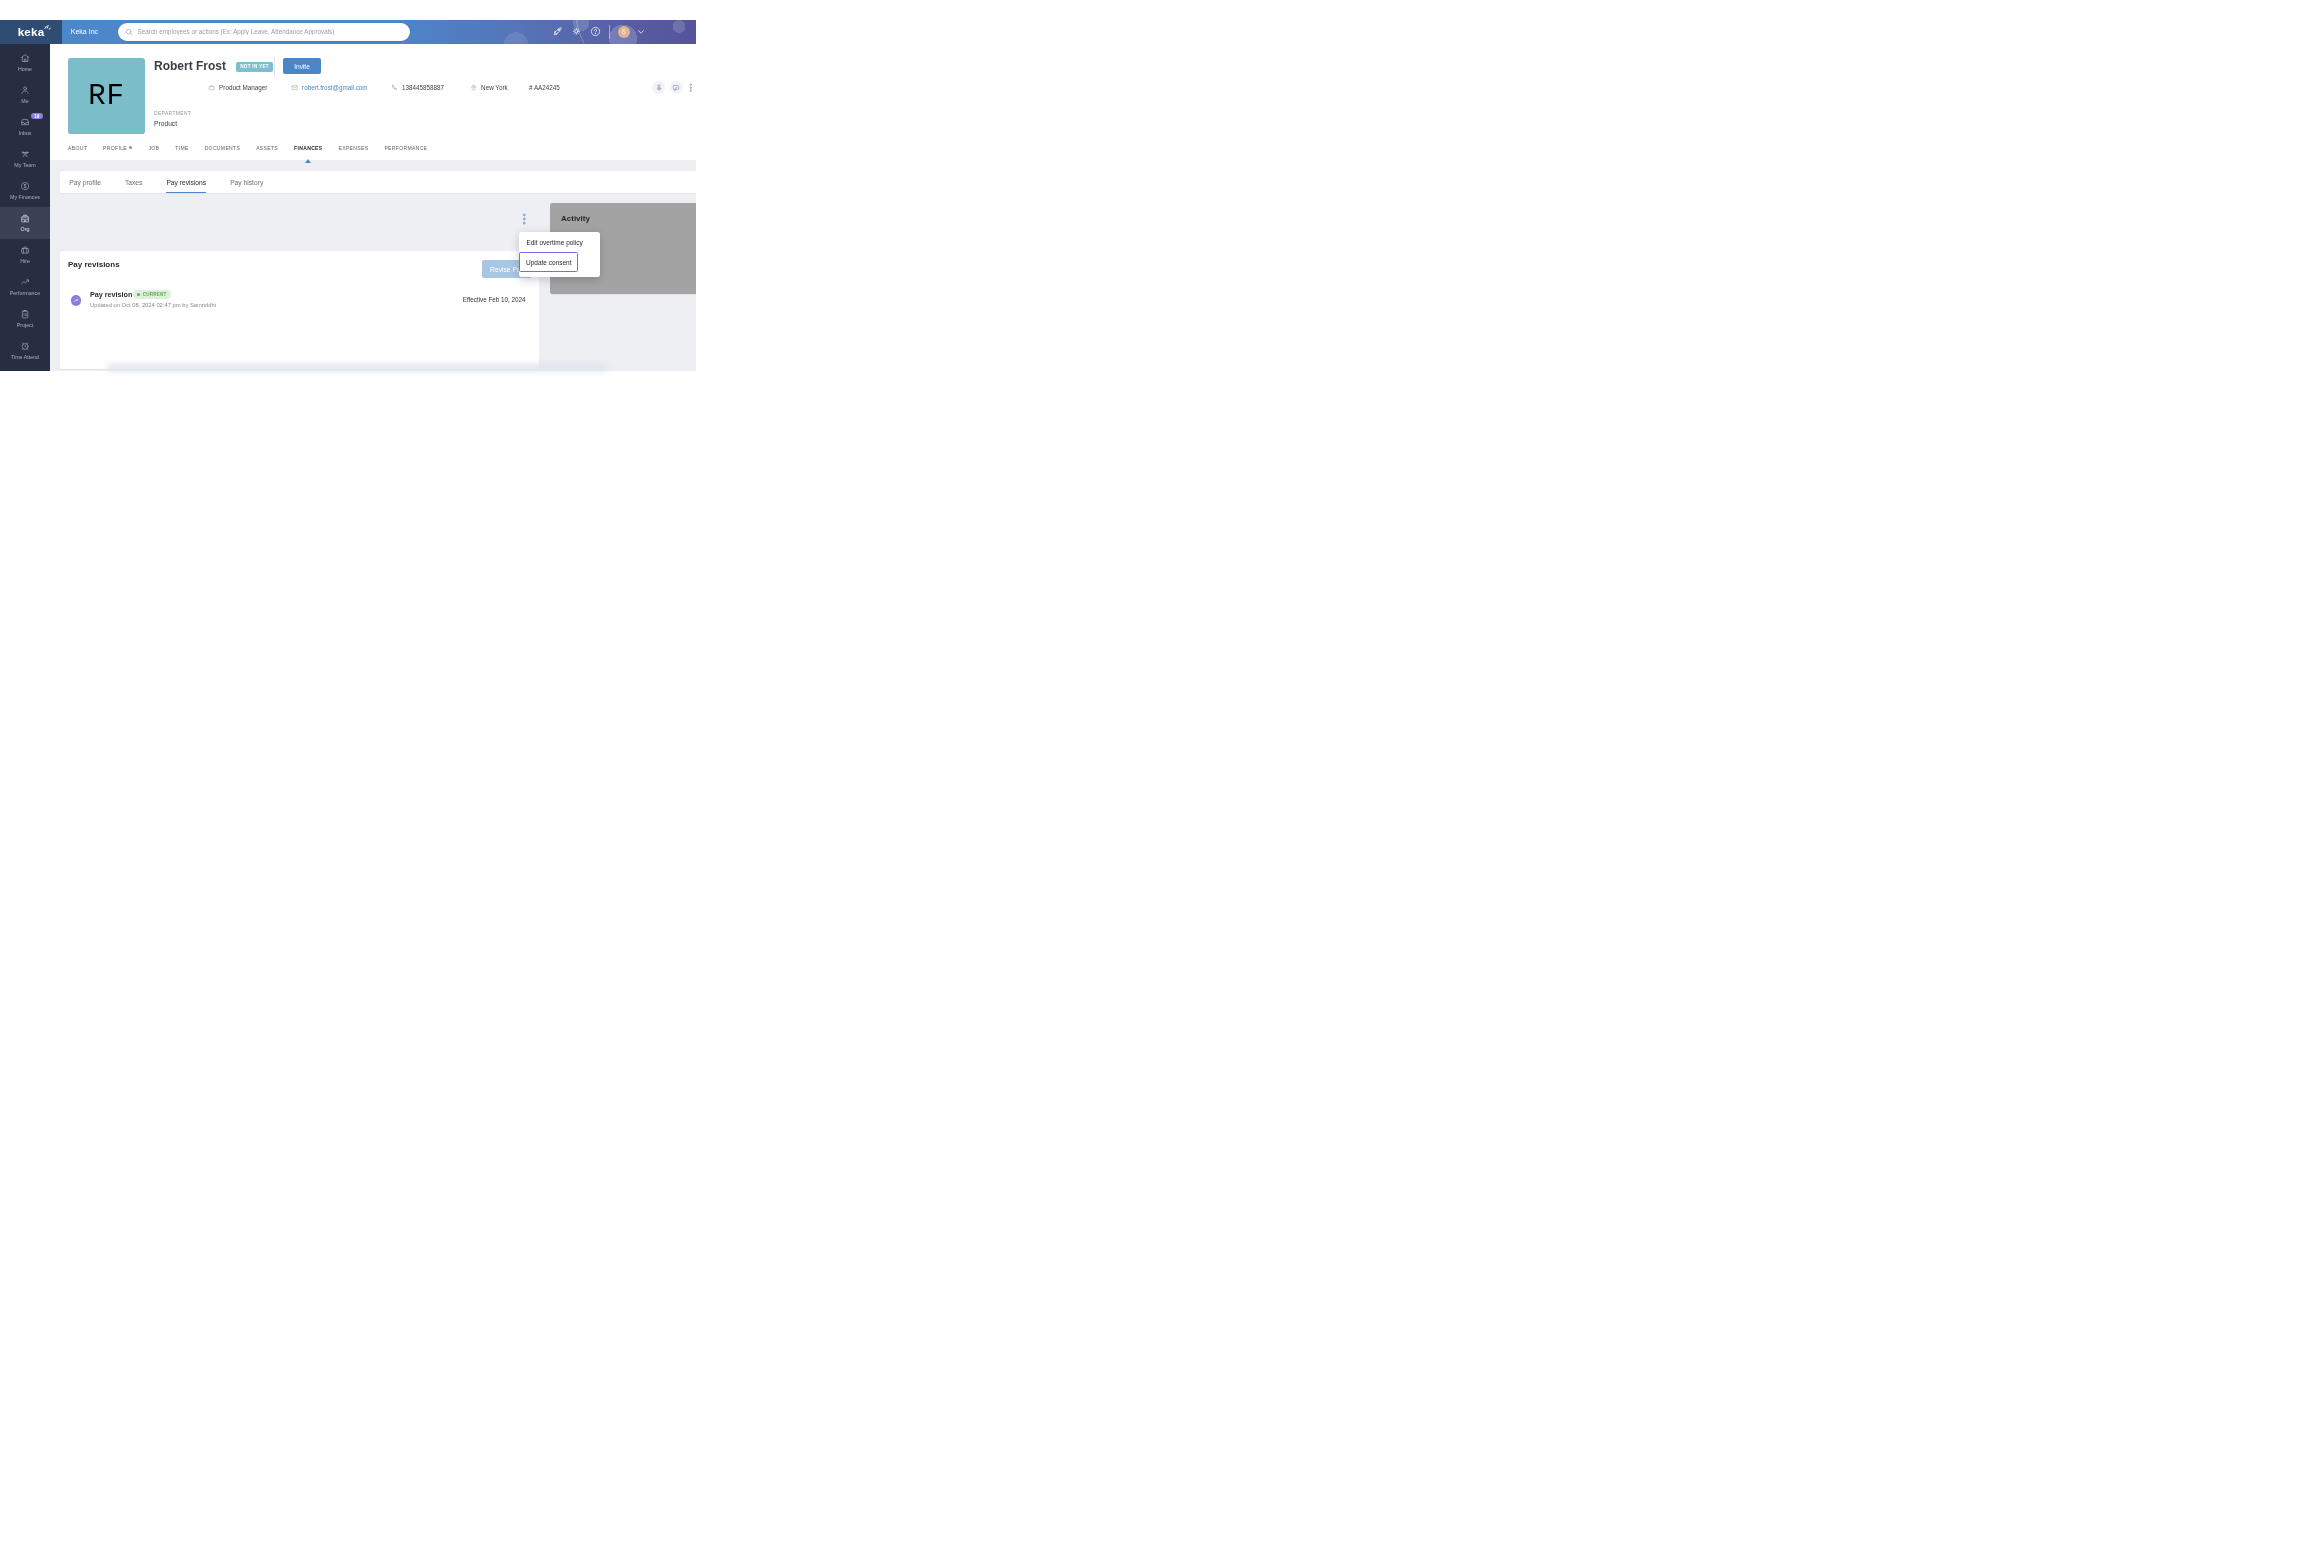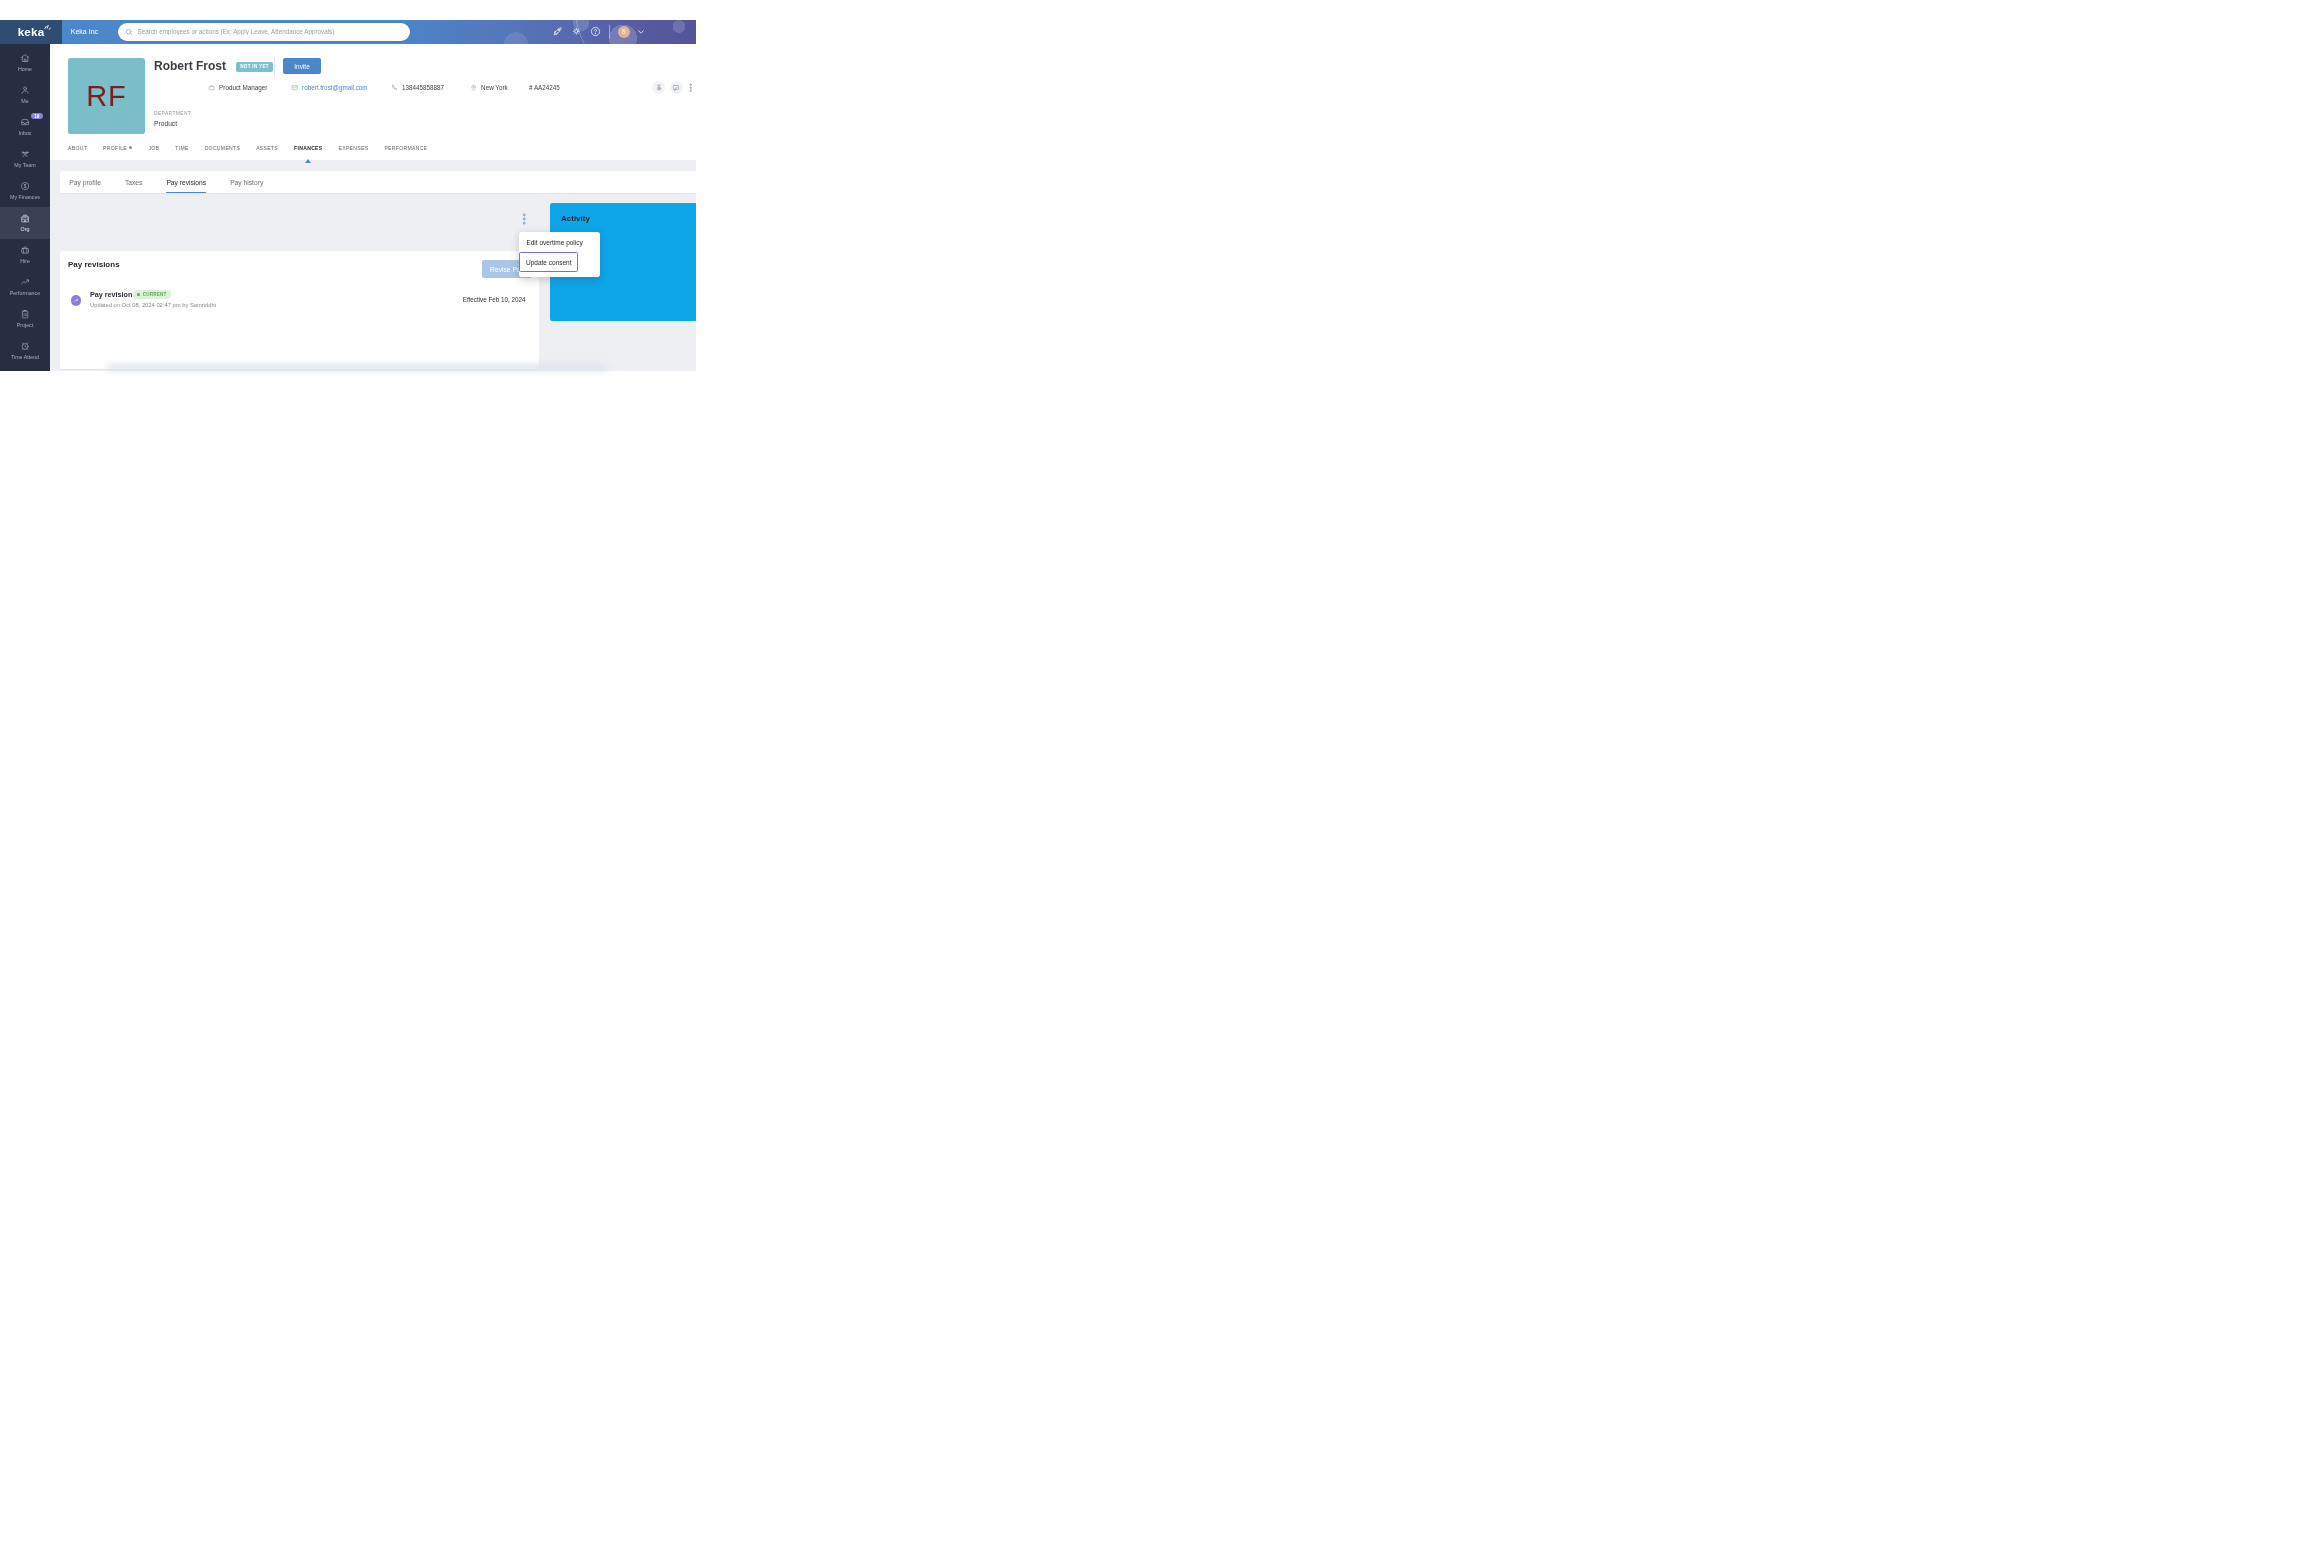--- a/index.html
+++ b/index.html
@@ -35,21 +35,21 @@
   .side-item { position:relative; width:50px; height:32px; display:flex; flex-direction:column; align-items:center; justify-content:center; gap:2.8px; color:#a9b0bf; cursor:pointer; }
   .side-item .si { width:10.2px; height:10.2px; }
   .si-label { font-size:5.3px; }
   .side-item.active { background:#3a4154; color:#e4e7ee; }
   .si-badge { position:absolute; top:1.9px; right:7.4px; background:#8a82de; color:#fff; font-size:4.6px; font-weight:bold; padding:0.9px 3.2px; border-radius:4.2px; }
 
   
   .main-bg { position:absolute; left:50px; top:44px; width:646px; height:327px; background:#edeff3; }
   .header-block { position:absolute; left:50px; top:44px; width:646px; height:116px; background:#fff; }
 
-  .emp-avatar { position:absolute; left:68px; top:58px; width:77px; height:76px; background:#7cbdca; border-radius:2.8px; color:#7f1d1d; font-size:29px; display:flex; align-items:center; justify-content:center; letter-spacing:0.9px; }
+  .emp-avatar { position:absolute; left:68px; top:58px; width:77px; height:76px; background:#7cbdca; border-radius:2.8px; color:#000000; font-size:29px; display:flex; align-items:center; justify-content:center; letter-spacing:0.9px;font-family:Liberation Mono, monospace; }
   .emp-name { position:absolute; left:154px; top:59px; font-size:12px; font-weight:600; color:#3a3d41; }
   .status-badge { position:absolute; left:236px; top:62px; background:#7cc0cf; color:#fff; font-size:4.6px; font-weight:bold; letter-spacing:0.3px; padding:2.3px 4.2px; border-radius:1.9px; }
   .head-divider { position:absolute; left:274px; top:57px; width:0.5px; height:19.5px; background:#e0e3e7; }
   .invite-btn { position:absolute; left:283px; top:58px; width:38px; height:16px; background:#4a86c8; color:#fff; font-size:6.5px; border:none; border-radius:1.9px; display:flex; align-items:center; justify-content:center; cursor:pointer; }
 
   .contact { position:absolute; top:84px; display:flex; align-items:center; gap:3.7px; font-size:6.3px; color:#3f434a; }
   .contact .ci { width:7.4px; height:7.4px; color:#9aa0a8; flex:none; }
   .contact.email { color:#4a86c8; }
 
   .hdr-actions { position:absolute; top:81px; display:flex; align-items:center; gap:4.6px; }
@@ -74,21 +74,21 @@
   
   .overtime-card { position:absolute; left:60px; top:203px; width:479px; height:39px; background:#fff; border-radius:2.8px; box-shadow:0 0.5px 0.9px rgba(16,24,40,.05); }
   .ot-label { position:absolute; left:8.8px; top:10.2px; font-size:6px; color:#7d828a; }
   .ot-value { position:absolute; left:8.8px; top:20.4px; font-size:7.2px; color:#2e3136; }
   .w2-label { position:absolute; left:85px; top:10.2px; font-size:6px; color:#7d828a; display:flex; align-items:center; gap:3.2px; }
   .w2-label .ci { width:6.5px; height:6.5px; color:#9aa0a8; }
   .consent-badge { position:absolute; left:91px; top:19.5px; background:#ddefd5; color:#72b56d; font-size:5.1px; border-radius:4.6px; padding:1.9px 5.1px; display:flex; align-items:center; gap:2.3px; }
   .ot-menu-btn { position:absolute; left:520px; top:212px; width:9.3px; height:13px; display:flex; align-items:center; justify-content:center; color:#4a87c8; cursor:pointer; }
 
   
-  .activity-card { position:absolute; left:550px; top:203px; width:164px; height:118px; background:#0ea5e9; border-radius:2.8px; box-shadow:0 0.5px 0.9px rgba(16,24,40,.05); }
+  .activity-card { position:absolute; left:550px; top:203px; width:164px; height:91px; background:#a3a3a3; border-radius:2.8px; box-shadow:0 0.5px 0.9px rgba(16,24,40,.05); }
   .activity-title { position:absolute; left:11px; top:11px; font-size:8px; font-weight:bold; color:#26282c; }
 
   
   .payrev-card { position:absolute; left:60px; top:251px; width:479px; height:118px; background:#fff; border-radius:2.8px; box-shadow:0 0.5px 0.9px rgba(16,24,40,.05); }
   .payrev-title { position:absolute; left:8px; top:9.3px; font-size:8px; font-weight:bold; color:#26282c; }
   .revise-btn { position:absolute; left:422px; top:8.8px; width:50px; height:18.5px; background:#a9c6e4; color:#fff; border:none; border-radius:1.9px; font-size:6.7px; display:flex; align-items:center; justify-content:center; cursor:pointer; }
   .rev-avatar { position:absolute; left:10.7px; top:44px; width:10.7px; height:10.7px; border-radius:50%; background:#8a7fd6; color:#fff; display:flex; align-items:center; justify-content:center; }
   .rev-title { position:absolute; left:30px; top:39px; font-size:7.2px; font-weight:600; color:#2b2e33; }
   .current-badge { position:absolute; left:73px; top:39px; background:#def0d8; border-radius:4.6px; padding:1.9px 4.2px; display:flex; align-items:center; gap:2.3px; }
   .current-dot { width:3.2px; height:3.2px; border-radius:50%; background:#5fa95c; }

